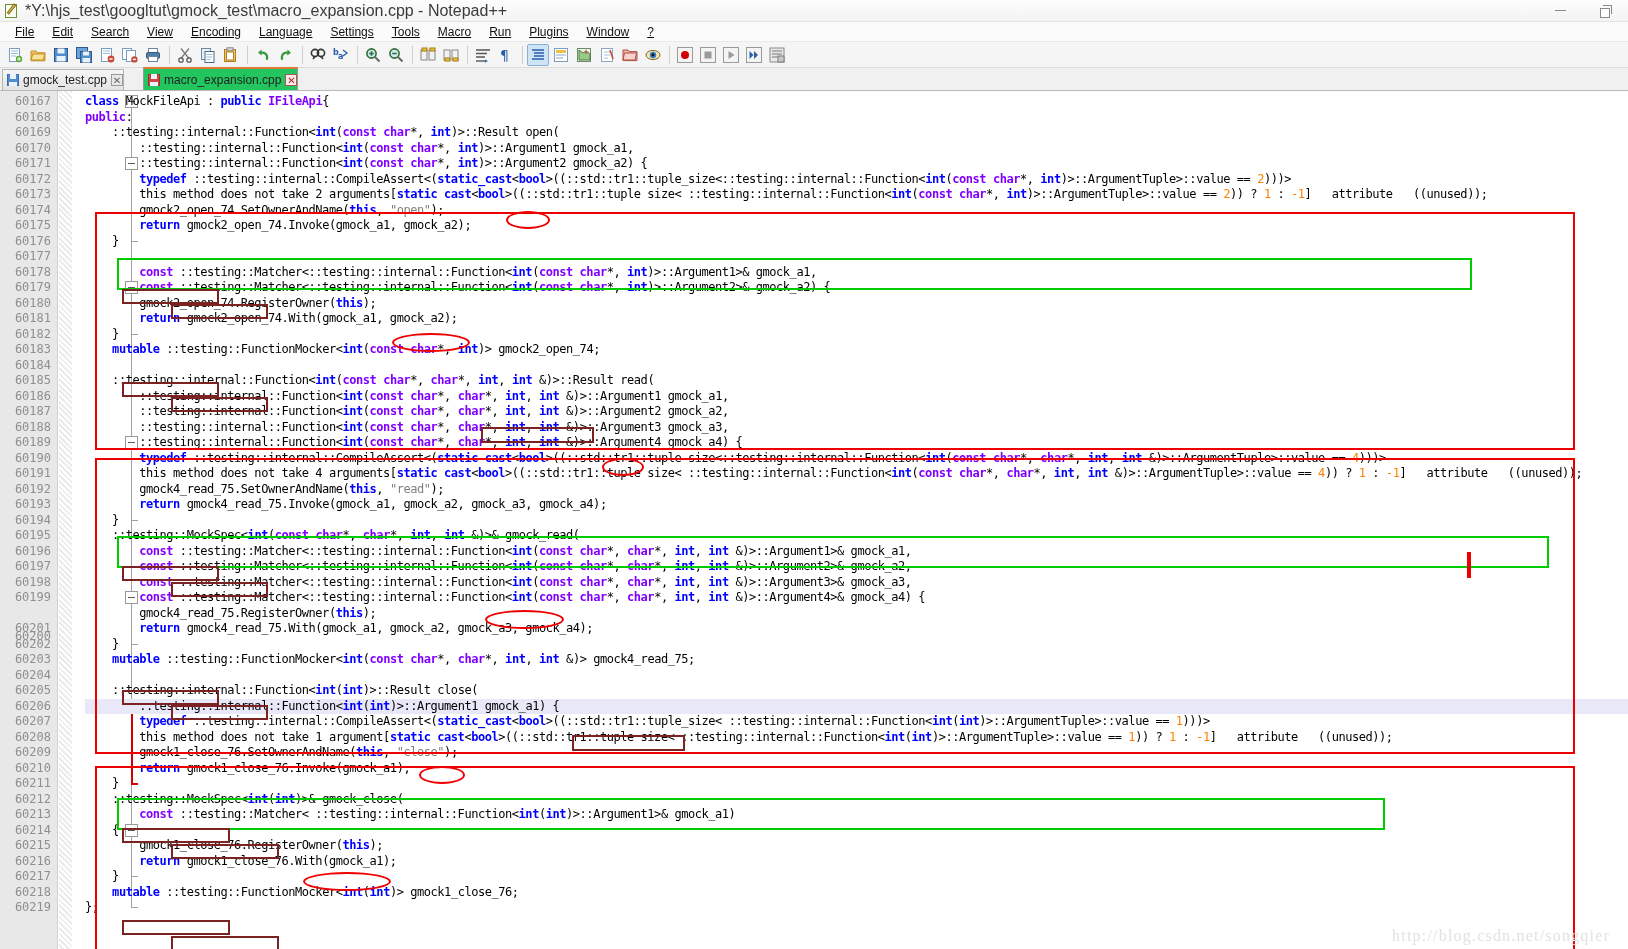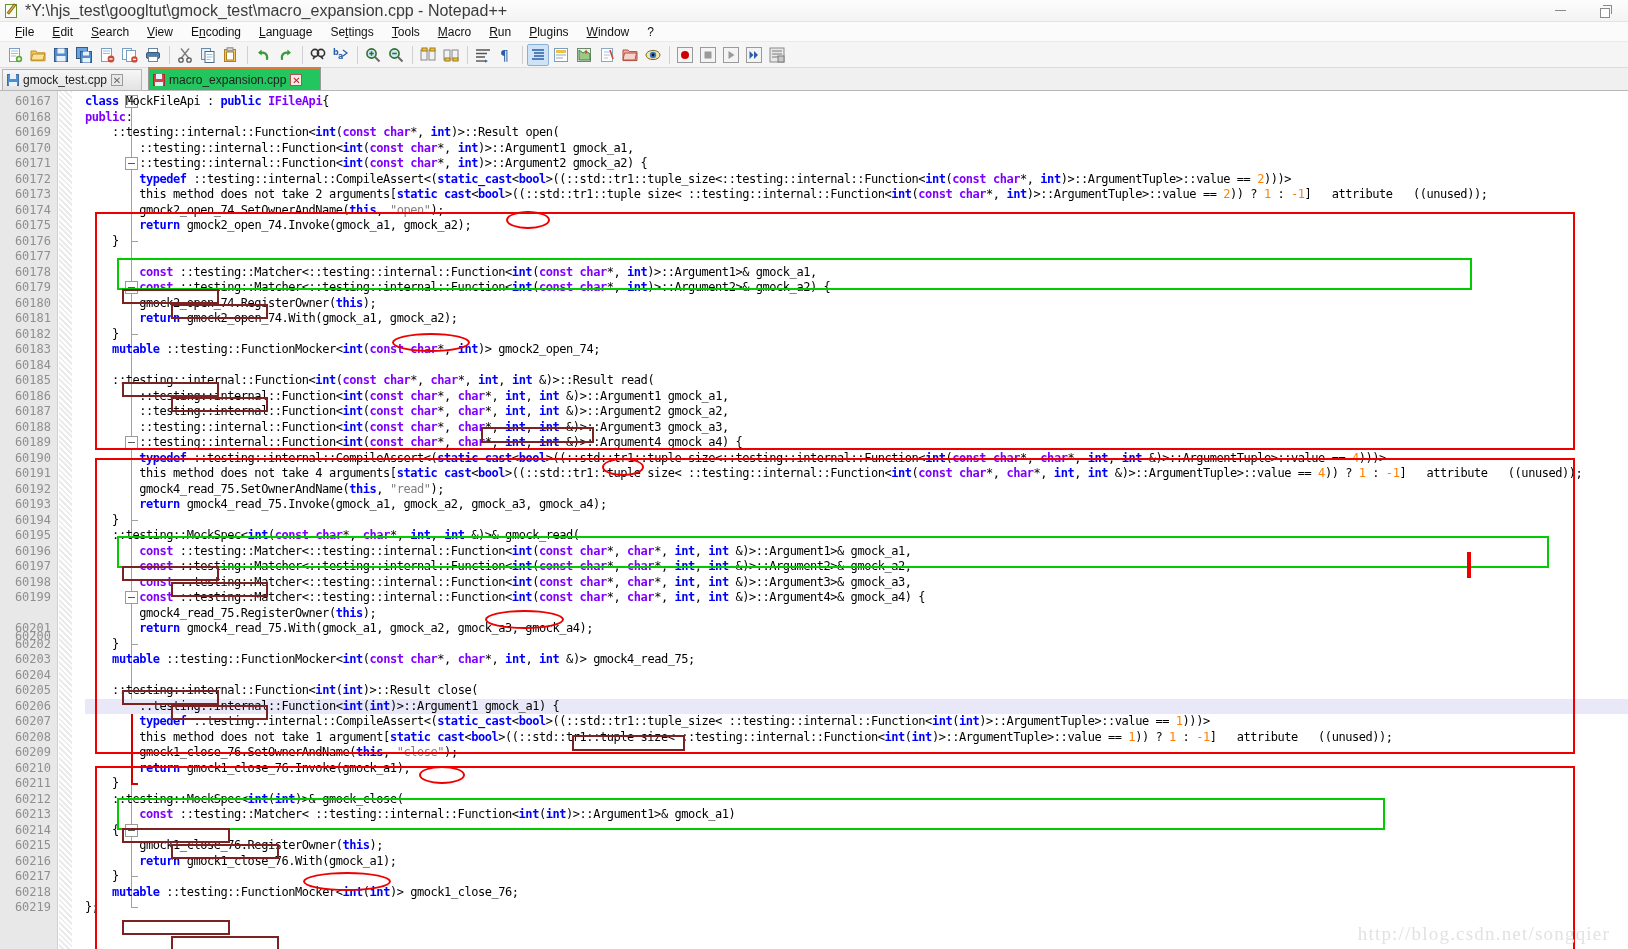--- a/index.html
+++ b/index.html
@@ -48,20 +48,21 @@
   .win-btn .res-glyph::after {
     content:""; position:absolute; left:3px; top:0; width:8px; height:8px;
     border:1px solid #8a8a8a; border-bottom: none; border-left: none;
   }
 
   
   .menubar {
     height: 20px; display: flex; align-items: center;
     background: #fbfbfb; border-bottom: 1px solid #eaeaea;
     padding-left: 6px;
+    text-decoration: underline;
   }
   .menu-item {
     font-size: 12px; color: #111; padding: 2px 9px; white-space: nowrap;
     font-family: "Liberation Sans", sans-serif;
   }
   .menu-item u { text-decoration: underline; }
 
   
   .toolbar {
     height: 26px; display: flex; align-items: center;
@@ -78,24 +79,24 @@
   .tb-btn svg { display: block; }
 
   
   .tabbar {
     height: 23px; display: flex; align-items: flex-end;
     background: #f0f0f0; border-bottom: 1px solid #b8b8b8;
     padding-left: 2px;
   }
   .tab {
     height: 21px; display: flex; align-items: center; gap: 4px;
-    padding: 0 18px 0 4px; font-size: 12px; color: #222;
+    padding: 0 0 0 4px; font-size: 12px; color: #222;
     background: linear-gradient(#f6f6f6, #e3e3e3);
     border: 1px solid #b4b4b4; border-bottom: none;
-    margin-right: 6px; white-space: nowrap;
+    margin-right: 19px; white-space: nowrap;
     font-family: "Liberation Sans", sans-serif;
   }
   .tab.active {
     background: #22c55e; border-color: #999;
     border-top: 2px solid #e07b39;
     height: 23px;
   }
   .tab .disk {
     width: 12px; height: 12px; position: relative; flex: 0 0 auto;
   }
@@ -177,21 +178,21 @@
   .ann.rect-green { border: 2px solid #00cc00; }
   .ann.rect-dark  { border: 2px solid #7b2222; }
   .ann.ellipse-red {
     border: 2px solid #ee0000; border-radius: 50%;
   }
   .ann.line-red { background: #ee0000; }
 
   .watermark {
     position: absolute; right: 18px; bottom: 4px;
     font-family: "Liberation Serif", serif;
-    font-size: 19px; color: #e2e2e2; letter-spacing: 1.2px;
+    font-size: 16px; color: #e2e2e2; letter-spacing: 1.2px;
     white-space: nowrap;
   }
 </style>
 </head>
 <body>
 
 <div id="app">
 
   <div class="titlebar">
     <div class="app-icon">

